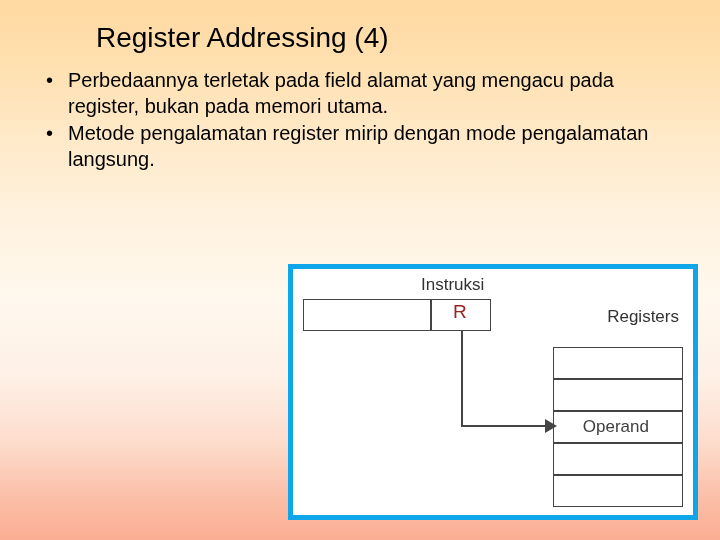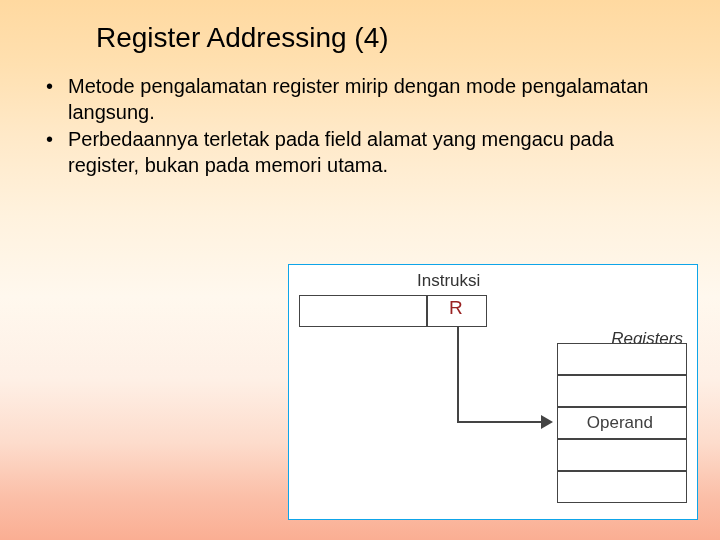--- a/index.html
+++ b/index.html
@@ -15,21 +15,21 @@
       #fef0e6 70%,
       #fddccc 82%,
       #fbbfa8 92%,
       #faae93 100%);
     padding: 22px 34px 30px 40px;
   }
   .title {
     font-size: 28px;
     color: #000;
     margin-left: 56px;
-    margin-bottom: 20px;
+    margin-bottom: 14px;
     font-weight: 400;
   }
   .bullets {
     list-style: none;
     color: #000;
     font-size: 20px;
     line-height: 1.28;
     margin-left: 2px;
     margin-right: 10px;
   }
@@ -45,35 +45,35 @@
     top: 0;
     font-size: 20px;
   }
   .diagram-wrap {
     position: absolute;
     right: 22px;
     bottom: 20px;
     width: 410px;
     height: 256px;
     background: #ffffff;
-    border: 1px solid #0ea5e9;
+    border: 5px solid #0ea5e9;
   }
   .diagram {
     position: relative;
     width: 100%;
     height: 100%;
   }
   .lbl {
     position: absolute;
     font-size: 17px;
     color: #333333;
     font-family: Arial, sans-serif;
   }
   .lbl-inst { left: 128px; top: 6px; }
-  .lbl-reg  { right: 14px; top: 64px; font-style: italic; }
+  .lbl-reg  { right: 14px; top: 38px; }
   .lbl-r    { left: 160px; top: 32px; font-size: 19px; color: #992222; }
   .lbl-op   { right: 44px; top: 148px; color: #404040; font-size: 17px; }
 
   .opcode-box {
     position: absolute;
     left: 10px; top: 30px;
     width: 128px; height: 32px;
     border: 1.5px solid #444;
     background: #fff;
   }
@@ -122,22 +122,22 @@
     border-bottom: 7px solid transparent;
     border-left: 12px solid #444;
   }
 </style>
 </head>
 <body>
 
 <h1 class="title">Register Addressing (4)</h1>
 
 <ul class="bullets">
+  <li>Perbedaannya terletak pada field alamat yang mengacu pada register, bukan pada memori utama.</li>
   <li>Metode pengalamatan register mirip dengan mode pengalamatan langsung.</li>
-  <li>Perbedaannya terletak pada field alamat yang mengacu pada register, bukan pada memori utama.</li>
 </ul>
 
 <div class="diagram-wrap">
   <div class="diagram">
     <div class="lbl lbl-inst">Instruksi</div>
     <div class="lbl lbl-reg">Registers</div>
 
     <div class="opcode-box"></div>
     <div class="addr-box"></div>
     <div class="lbl lbl-r">R</div>

